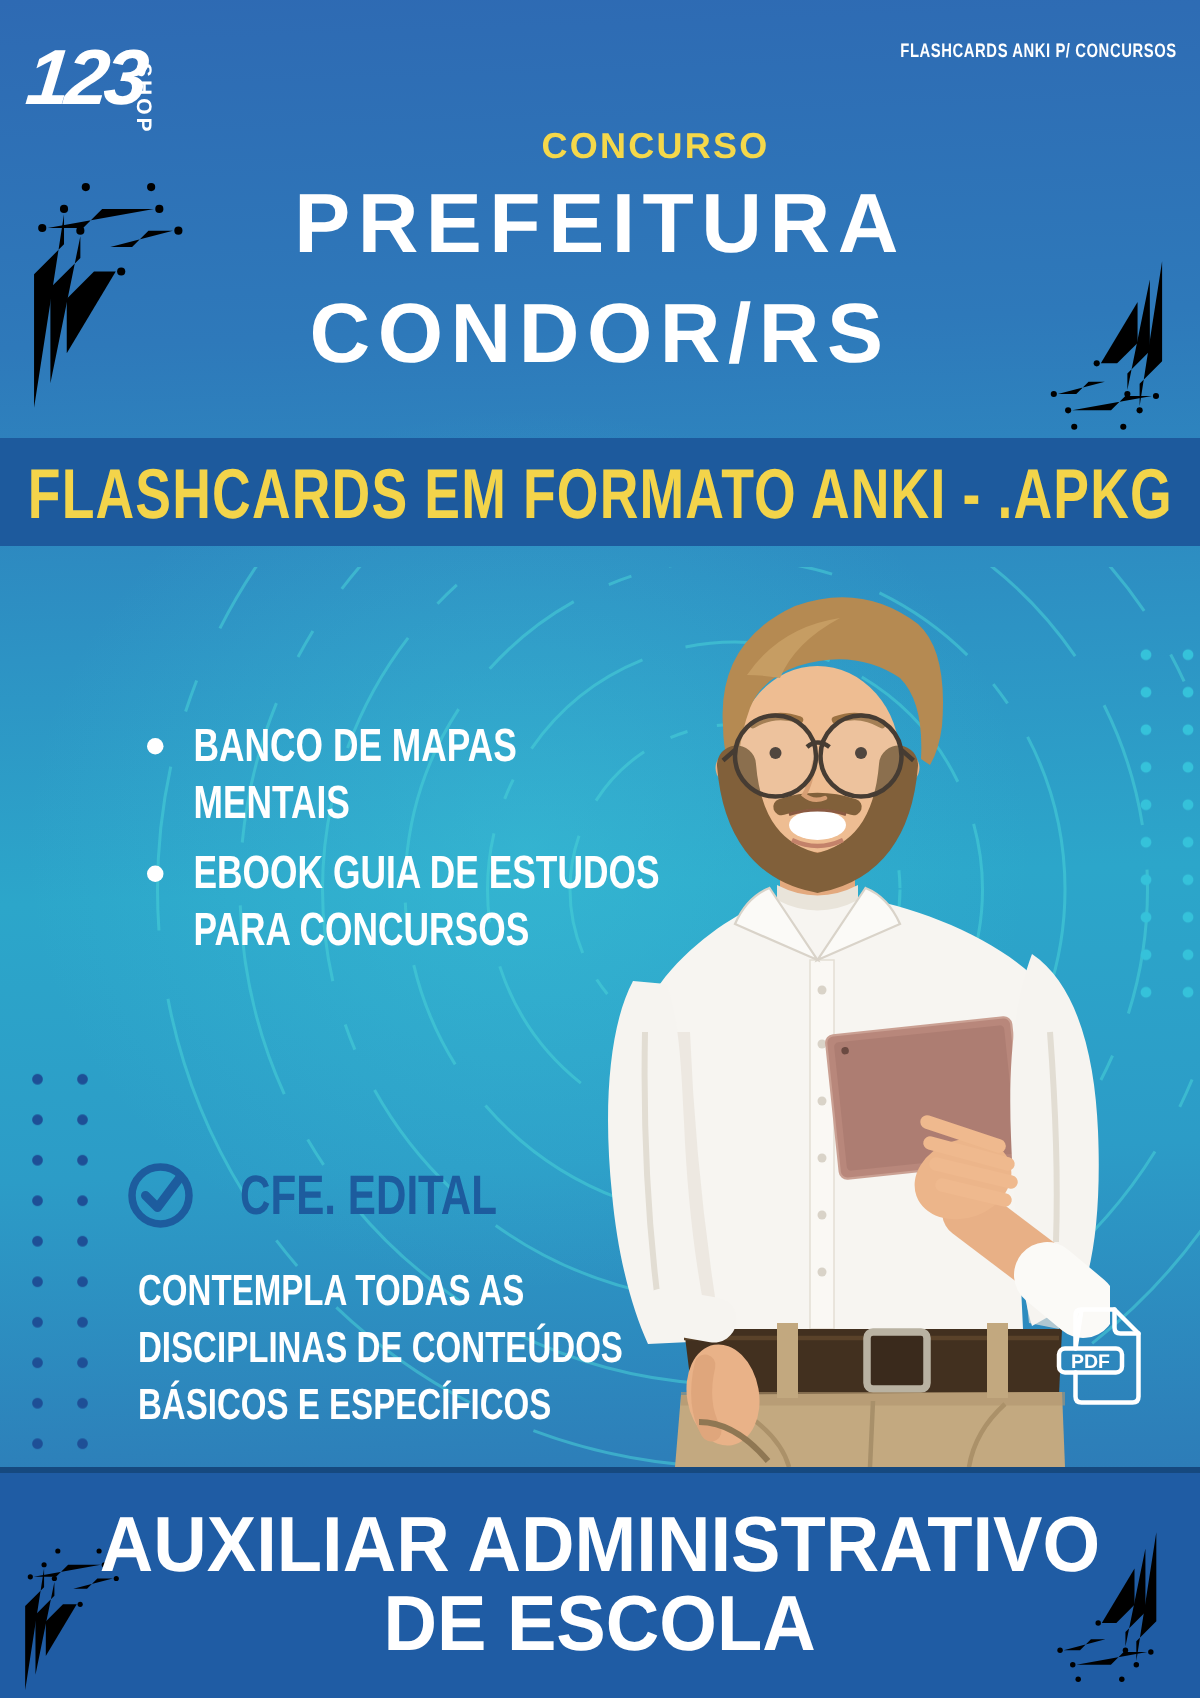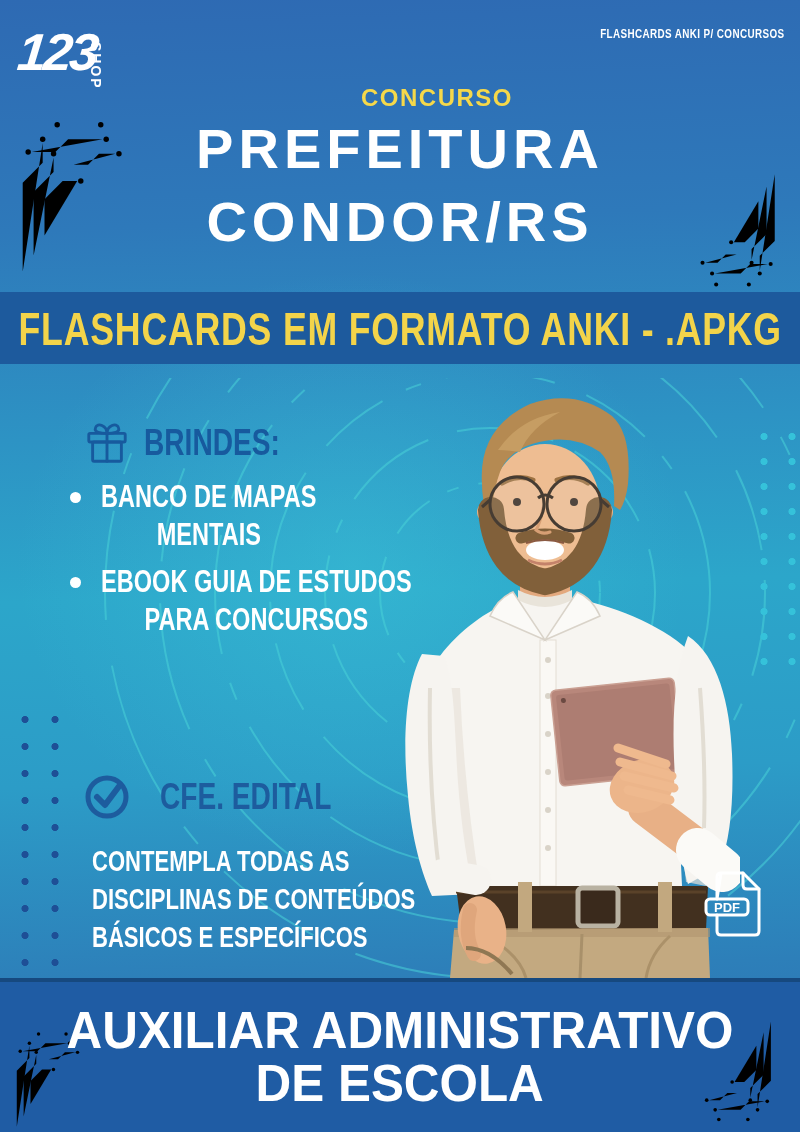--- a/index.html
+++ b/index.html
@@ -24,21 +24,21 @@
   .tagline{right:16px;top:26px;color:#fff;font-weight:bold;font-size:13px;letter-spacing:.5px;text-align:right;width:400px;}
 
   .kicker{left:0;top:84px;width:800px;text-align:center;color:#f5d84a;font-weight:bold;font-size:24px;letter-spacing:1.5px;padding-left:37px;}
   .title{left:0;top:112px;width:800px;text-align:center;color:#fff;font-weight:bold;font-size:56px;line-height:73px;letter-spacing:5px;}
 
   .banner{left:0;top:292px;width:800px;height:72px;background:#1d5a9d;display:flex;align-items:center;justify-content:center;}
   .banner-text{color:#f3d44a;font-weight:bold;font-size:47px;letter-spacing:1px;}
 
   .benefits-head{left:84px;top:420px;display:flex;align-items:center;gap:14px;}
   .benefits-head-label{color:#175a9e;font-weight:bold;font-size:37px;}
-  .list{left:68px;top:478px;width:360px;text-align:center;}
+  .list{left:96px;top:478px;width:360px;}
   .item{display:flex;margin-bottom:9px;}
   .dot{width:11px;height:11px;border-radius:50%;background:#fff;margin:14px 20px 0 2px;flex:none;}
   .item-text{color:#fff;font-weight:bold;font-size:31px;line-height:38px;}
 
   .edital-head{left:82px;top:772px;display:flex;align-items:center;gap:28px;}
   .edital-label{color:#1d5c9e;font-weight:bold;font-size:37px;}
   .edital-text{left:92px;top:842px;color:#fff;font-weight:bold;font-size:29px;line-height:38px;}
 
   .footer{left:0;top:978px;width:800px;height:154px;background:#1f5ca4;border-top:4px solid #16497f;box-sizing:border-box;}
   .footer-title{margin-top:22px;text-align:center;color:#fff;font-weight:bold;font-size:52px;line-height:53px;}
@@ -205,30 +205,20 @@
     <path d="M352,482 L328,462" stroke="#fbfaf7" stroke-width="44" stroke-linecap="round"></path>
     <ellipse cx="272" cy="398" rx="33" ry="26" fill="#ecb58a" transform="rotate(-20 272 398)"></ellipse>
     <g stroke="#efb98e" stroke-width="9" stroke-linecap="round">
       <path d="M296,376 L248,360"></path>
         <path d="M302,388 L250,374"></path>
       <path d="M304,400 L254,388"></path>
         <path d="M300,412 L258,402"></path>
     </g>
   </svg>
 
-  <div class="abs benefits-head">
-    <svg width="46" height="46" viewBox="0 0 48 48" fill="none" stroke="#175a9e" stroke-width="3" stroke-linecap="round" stroke-linejoin="round">
-      <rect x="5" y="14" width="38" height="9" rx="1.5"></rect>
-      <rect x="9" y="23" width="30" height="20" rx="1.5"></rect>
-      <path d="M24,14 V43"></path>
-      <path d="M24,14 C24,6 14,2 12,8 C10,13 18,14 24,14 Z"></path>
-      <path d="M24,14 C24,6 34,2 36,8 C38,13 30,14 24,14 Z"></path>
-    </svg>
-    <span class="benefits-head-label cnd cnd-l">BRINDES:</span>
-  </div>
 
   <div class="abs list">
     <div class="item">
       <span class="dot"></span>
       <div class="item-text cnd cnd-l">
         <div>BANCO DE MAPAS</div>
         <div>MENTAIS</div>
       </div>
     </div>
     <div class="item">

